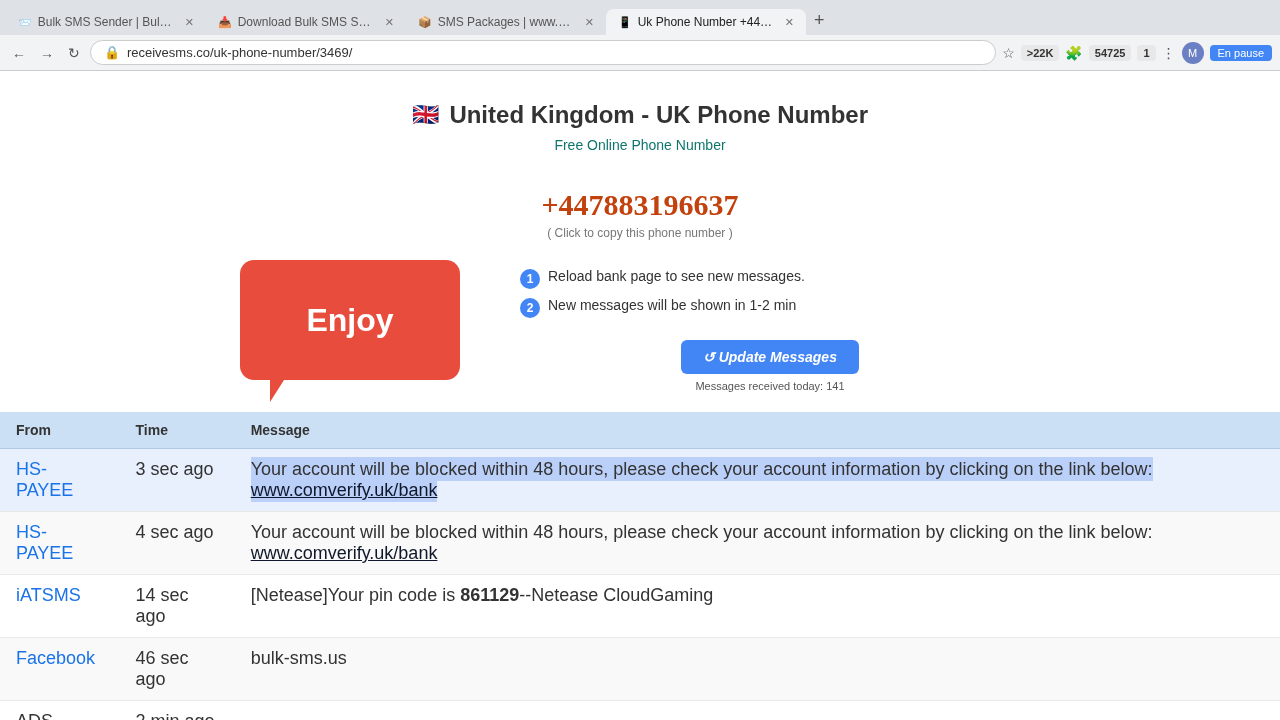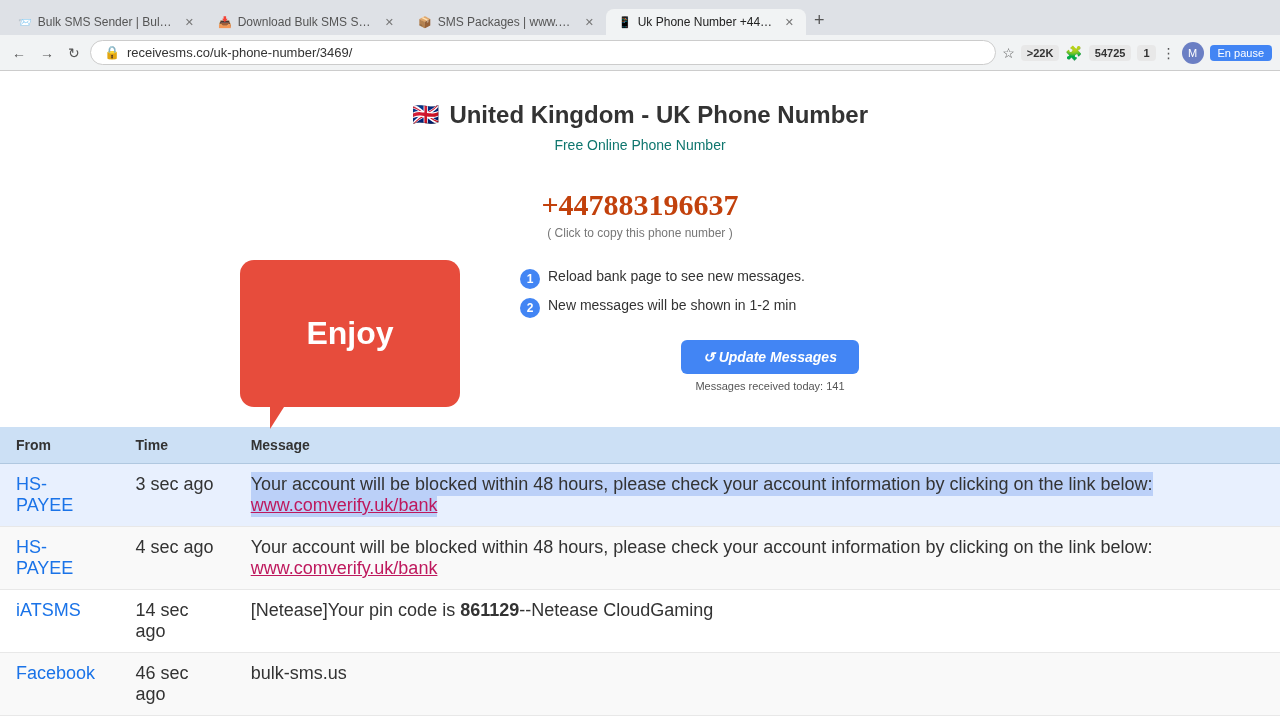--- a/index.html
+++ b/index.html
@@ -33,21 +33,21 @@
     .page-title { font-size: 24px; font-weight: bold; color: #333; display: flex; align-items: center; justify-content: center; gap: 10px; }
     .uk-flag { font-size: 22px; }
     .subtitle { font-size: 14px; color: #0f766e; margin-top: 8px; }
 
     .phone-number-section { text-align: center; margin: 15px 0 10px; }
     .phone-number { font-size: 30px; font-weight: bold; color: #c2410c; cursor: pointer; font-family: Liberation Serif, serif; }
     .click-copy { font-size: 12px; color: #777; margin-top: 4px; }
 
     .main-area { display: flex; justify-content: center; align-items: flex-start; gap: 60px; padding: 10px 40px; }
     .ad-section { flex-shrink: 0; }
-    .ad-bubble { background: #e74c3c; color: #fff; padding: 28px 36px; border-radius: 14px; font-size: 32px; font-weight: bold; text-align: center; position: relative; width: 220px; height: 147px; display: flex; align-items: center; justify-content: center; }
+    .ad-bubble { background: #e74c3c; color: #fff; padding: 28px 36px; border-radius: 14px; font-size: 32px; font-weight: bold; text-align: center; position: relative; width: 220px; height: 120px; display: flex; align-items: center; justify-content: center; }
     .ad-bubble::after { content: ''; position: absolute; bottom: -22px; left: 30px; border-width: 22px 14px 0 0; border-style: solid; border-color: #e74c3c transparent transparent transparent; }
 
     .info-section { flex: 1; max-width: 520px; text-align: left; }
     .info-item { display: flex; align-items: flex-start; gap: 8px; margin: 8px 0; font-size: 14px; color: #333; }
     .info-num { width: 20px; height: 20px; background: #4285f4; color: #fff; border-radius: 50%; font-size: 12px; font-weight: bold; display: flex; align-items: center; justify-content: center; flex-shrink: 0; margin-top: 1px; }
 
     .update-btn { display: inline-flex; align-items: center; gap: 6px; background: #4285f4; color: #fff; padding: 9px 22px; border-radius: 6px; font-size: 14px; font-weight: bold; cursor: pointer; border: none; margin: 14px 0 6px 0; font-style: italic; }
     .messages-count { font-size: 11px; color: #555; }
 
     
@@ -55,21 +55,21 @@
     .messages-table thead tr { background: #cce0f5; }
     .messages-table thead th { padding: 10px 16px; text-align: left; font-weight: bold; font-size: 14px; color: #333; border-bottom: 1px solid #b0c8e0; }
     .messages-table tbody tr { border-bottom: 1px solid #e8e8e8; }
     .messages-table tbody tr:nth-child(odd) { background: #fff; }
     .messages-table tbody tr:nth-child(even) { background: #f9f9f9; }
     .messages-table tbody tr.highlighted { background: #e8f0fe; }
     .messages-table tbody td { padding: 10px 16px; font-size: 18px; vertical-align: top; }
     .sender-link { color: #1a73e8; text-decoration: none; cursor: pointer; }
     .message-text { color: #333; }
     .message-highlighted { background: #bbd0f8; padding: 2px 0; }
-    .message-link { color: #be185d; text-decoration: underline; cursor: pointer; }
+    .message-link { color: #0f172a; text-decoration: underline; cursor: pointer; }
     .bold-text { font-weight: bold; }
   </style>
 </head>
 <body>
 
 <div class="browser-chrome">
   <div class="tab-bar">
     <div class="tab">
       <span class="tab-favicon">📨</span>
       <span class="tab-title">Bulk SMS Sender | Bulk-SMS.us</span>

